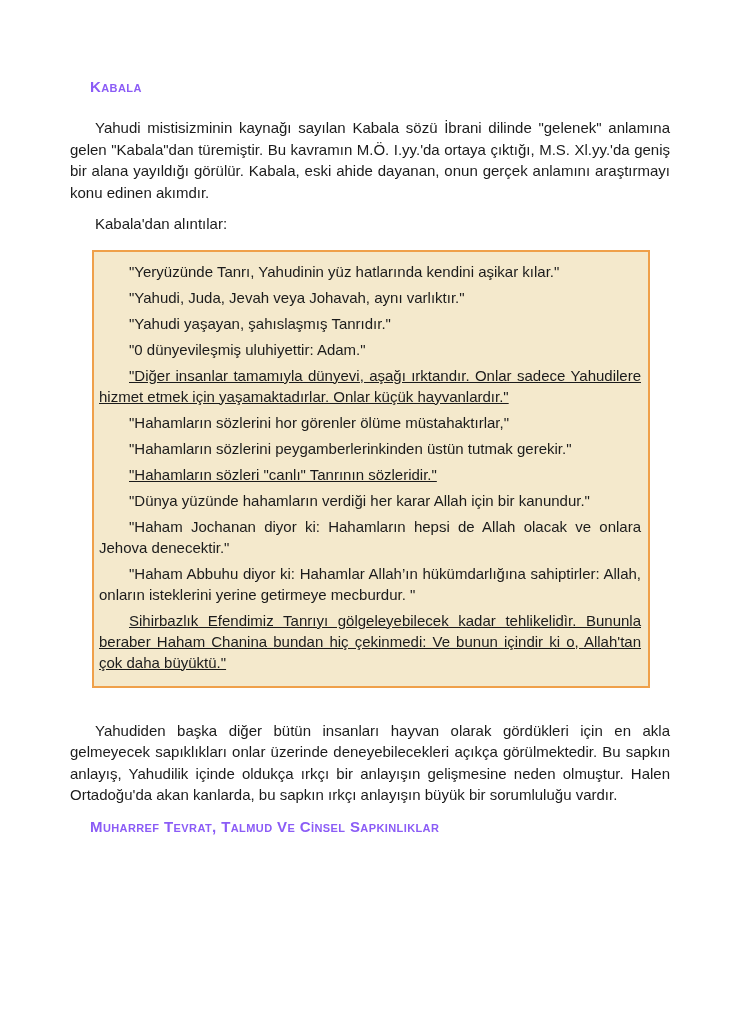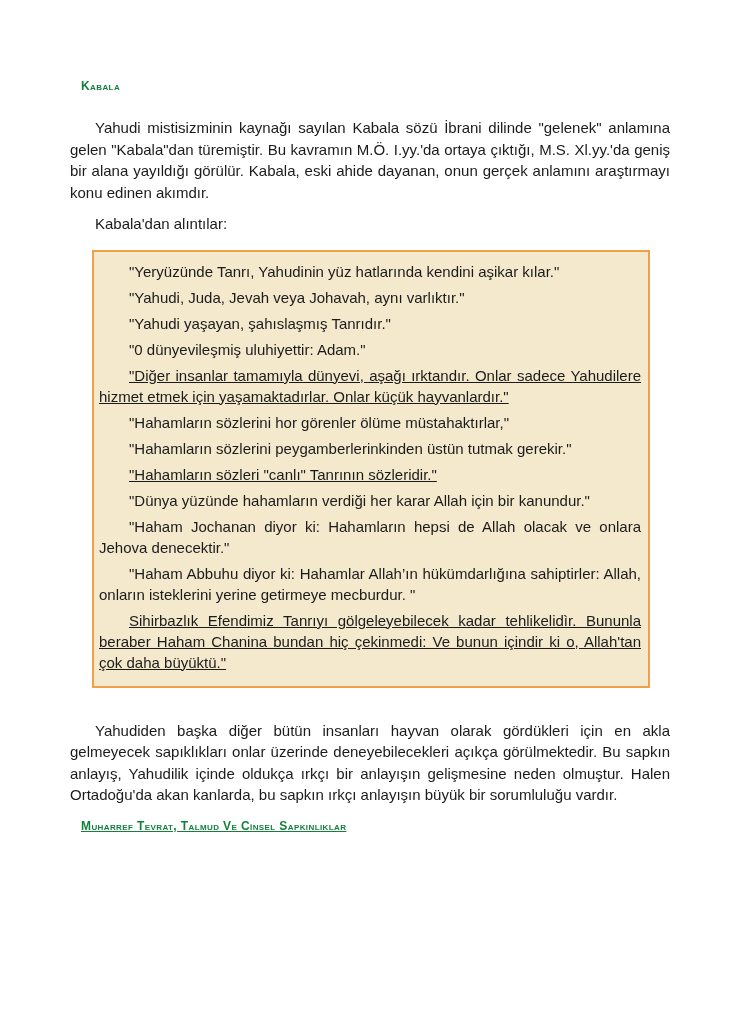--- a/index.html
+++ b/index.html
@@ -14,32 +14,31 @@
     box-sizing: border-box;
     padding: 76px 78px 0 70px;
     background: #ffffff;
     font-family: "Liberation Sans", "DejaVu Sans", sans-serif;
     font-size: 15px;
     line-height: 21.5px;
     color: #1b1b1b;
     overflow: hidden;
   }
   .heading {
-    font-size: 12px;
+    font-size: 15px;
     font-weight: bold;
     font-variant: small-caps;
     letter-spacing: 0.4px;
     line-height: 21px;
-    margin: 0 0 20px 11px;
-    color: #15803d;
+    margin: 0 0 20px 20px;
+    color: #8b5cf6;
   }
   .heading.second {
     margin-top: 8px;
     margin-bottom: 16px;
-    text-decoration: underline;
   }
   .para {
     margin: 0 0 10px 0;
     text-align: justify;
     text-indent: 25px;
   }
   .para.label {
     margin-bottom: 15px;
     text-align: left;
   }

